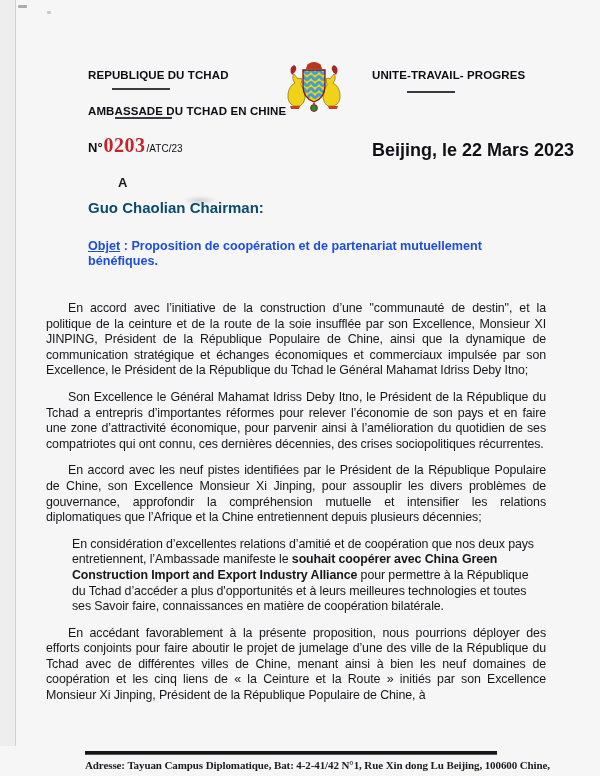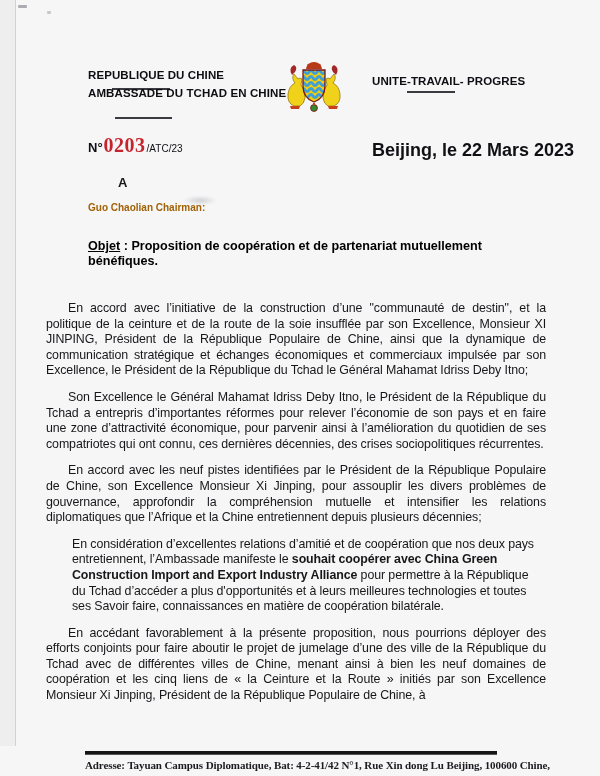--- a/index.html
+++ b/index.html
@@ -22,45 +22,45 @@
   .speck-2 { position: absolute; left: 47px; top: 11px; width: 4px; height: 3px;
     background: #b5b5bb; border-radius: 1px; opacity: .7; }
   .smudge { position: absolute; left: 183px; top: 196px; width: 34px; height: 9px;
     background: radial-gradient(ellipse at center, rgba(130,130,135,.35), rgba(130,130,135,0) 70%);
     filter: blur(1px); }
 
   
   .hdr { position: absolute; font-weight: bold; font-size: 11.5px; color: #0e0e12;
     letter-spacing: .1px; white-space: nowrap; }
   .hdr-left-1 { left: 88px; top: 69px; }
-  .hdr-left-2 { left: 88px; top: 87px; }
-  .motto { left: 372px; top: 75px; }
+  .hdr-left-2 { left: 88px; top: 105px; }
+  .motto { left: 372px; top: 69px; }
   .rule { position: absolute; height: 2px; background: #3a3a40; }
   .rule-1 { left: 112px; top: 88px; width: 58px; }
   .rule-2 { left: 115px; top: 117px; width: 57px; }
   .rule-3 { left: 407px; top: 91px; width: 48px; }
 
   .emblem { position: absolute; left: 281px; top: 61px; width: 66px; height: 53px; }
 
   
   .ref-row { position: absolute; left: 88px; top: 134px; display: flex; align-items: baseline;
     white-space: nowrap; }
   .ref-prefix { font-weight: bold; font-size: 13px; color: #101014; }
   .ref-number { font-family: "Liberation Serif", serif; font-weight: bold; font-size: 20px;
     color: #c5242c; letter-spacing: .5px; padding: 0 1px; }
   .ref-suffix { font-weight: normal; font-size: 10px; color: #101014; }
   .date-line { position: absolute; left: 372px; top: 140px; font-weight: bold; font-size: 18px;
     color: #101014; white-space: nowrap; }
 
   
   .salutation { position: absolute; left: 118px; top: 175px; font-weight: bold; font-size: 13px; }
-  .recipient { position: absolute; left: 88px; top: 201px; font-weight: bold; font-size: 10px;
-    line-height: 14.6px; color: #a16207; }
+  .recipient { position: absolute; left: 88px; top: 201px; font-weight: bold; font-size: 15px;
+    line-height: 14.6px; color: #0c4a6e; }
   .subject { position: absolute; left: 88px; top: 239px; width: 440px; font-weight: bold;
-    font-size: 12.6px; line-height: 15.2px; color: #000000; }
+    font-size: 12.6px; line-height: 15.2px; color: #1d4ed8; }
   .subject .u { text-decoration: underline; }
 
   
   .body-text { position: absolute; left: 46px; top: 301px; width: 500px; z-index: 1;
     font-size: 12.4px; line-height: 15.6px; letter-spacing: -0.1px; color: #17171a; }
   .body-text p { margin: 0 0 11px 0; text-align: justify; text-indent: 22px; }
   .body-text p.unindented { text-indent: 0; text-align: left; margin-left: 26px; width: 470px; }
   .b { font-weight: bold; }
 
   
@@ -73,21 +73,21 @@
     letter-spacing: -0.1px; color: #1c1c20; white-space: nowrap; }
 </style>
 </head>
 <body>
 
 <div class="edge-strip"></div>
 <div class="speck-1"></div>
 <div class="speck-2"></div>
 <div class="smudge"></div>
 
-<div class="hdr hdr-left-1">REPUBLIQUE DU CHINE</div>
+<div class="hdr hdr-left-1">REPUBLIQUE DU TCHAD</div>
 <div class="rule rule-1"></div>
 <div class="hdr hdr-left-2">AMBASSADE DU TCHAD EN CHINE</div>
 <div class="rule rule-2"></div>
 <div class="hdr motto">UNITE-TRAVAIL- PROGRES</div>
 <div class="rule rule-3"></div>
 
 <svg class="emblem" viewBox="0 0 66 53" aria-hidden="true">
 
   <path d="M13,45 q-7,-3 -6,-12 q1,-8 7,-11 q-4,-5 -1,-9 l4,5 q2,-2 4,0 l-1,6 q5,6 4,13 q-1,6 -5,8 z" fill="#f0d21a" stroke="#8a6d06" stroke-width="0.7"></path>
   <path d="M11,14 q-4,-7 2,-10 q4,2 1,7 z" fill="#a32828"></path>

